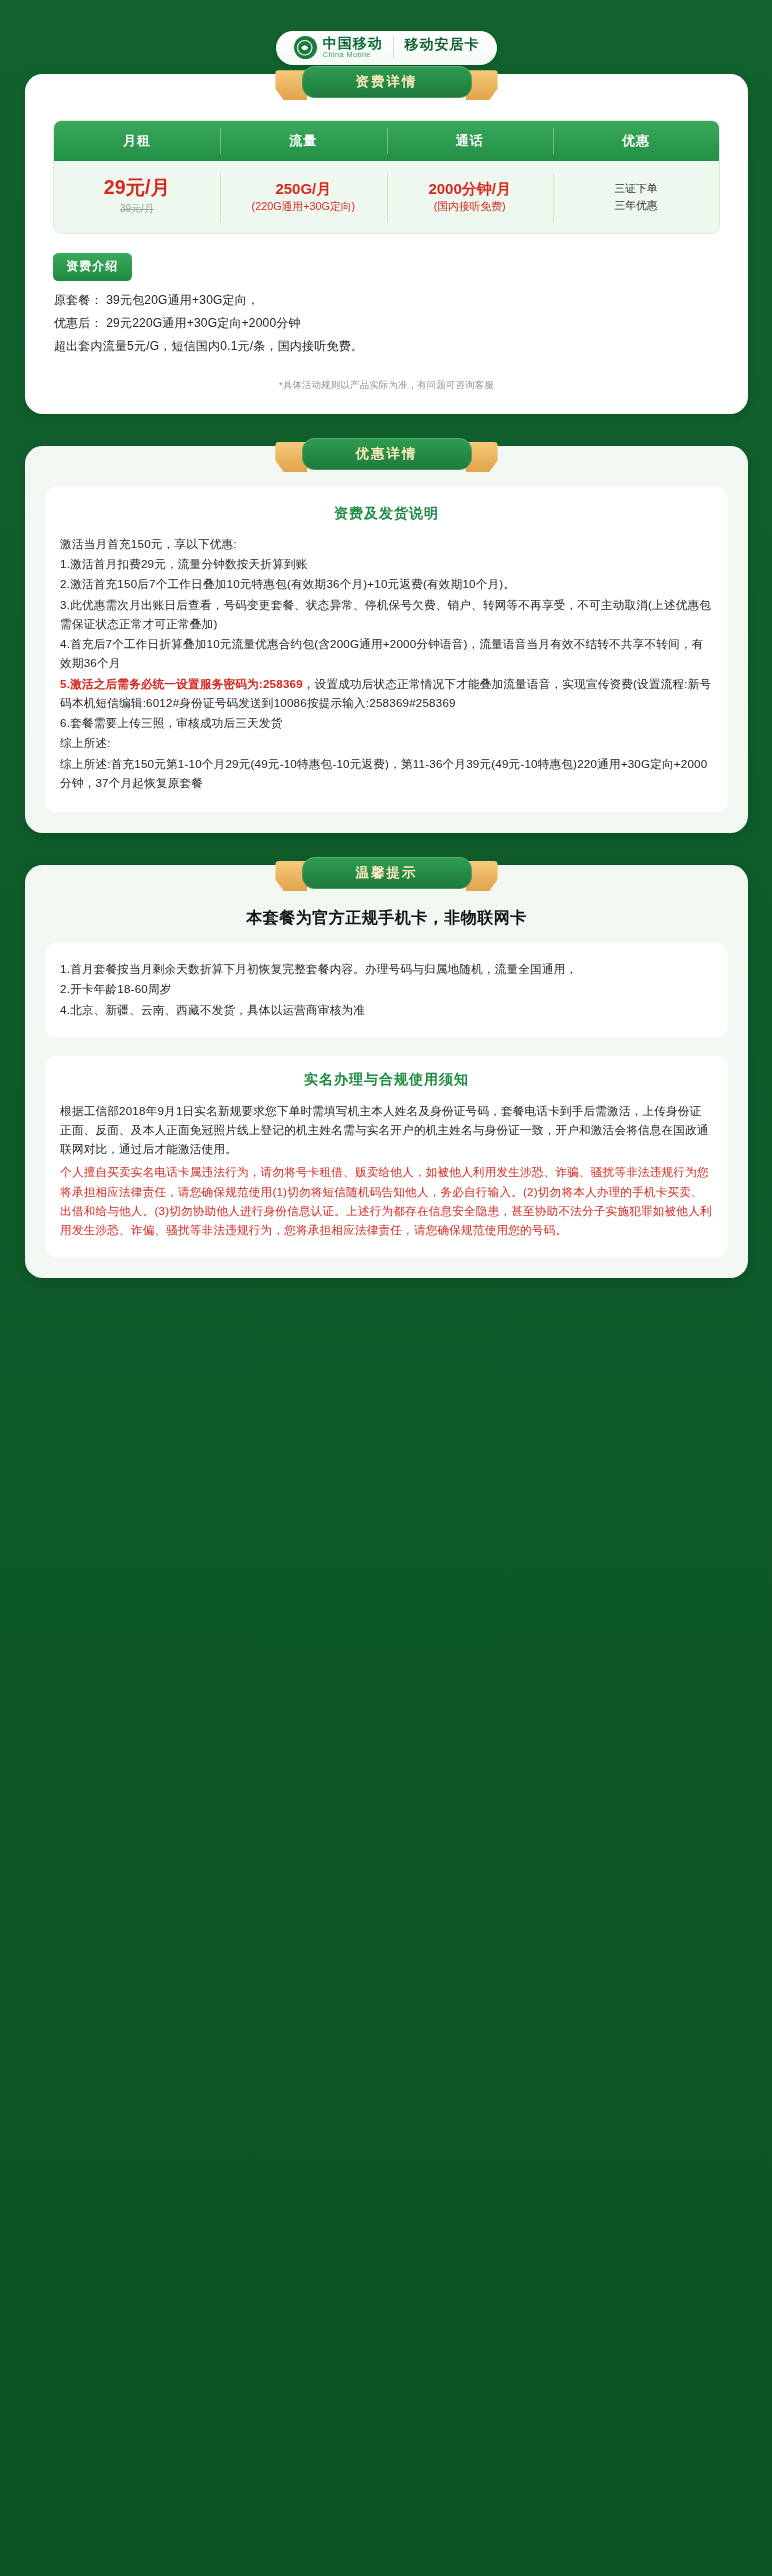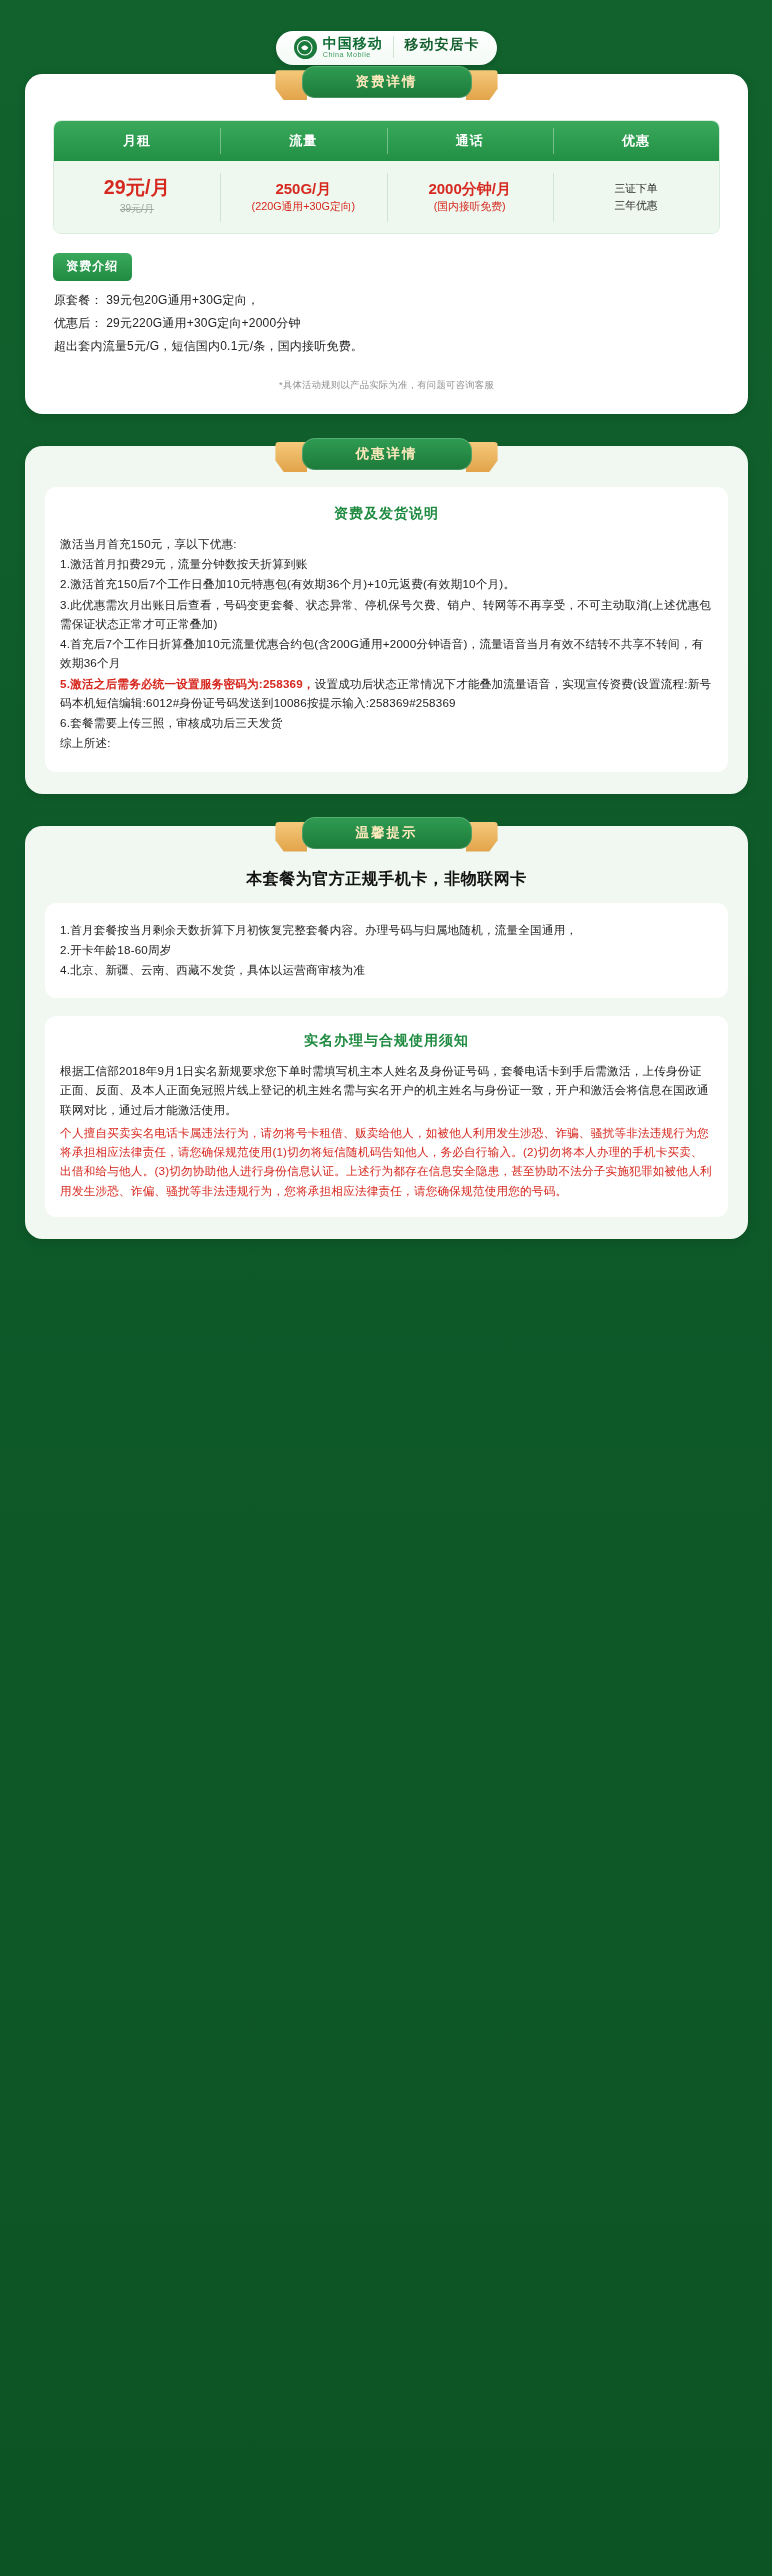--- a/index.html
+++ b/index.html
@@ -359,20 +359,21 @@
       <div class="inner-title">资费及发货说明</div>
       <div class="clause">
         <p>激活当月首充150元，享以下优惠:</p>
         <p>1.激活首月扣费29元，流量分钟数按天折算到账</p>
         <p>2.激活首充150后7个工作日叠加10元特惠包(有效期36个月)+10元返费(有效期10个月)。</p>
         <p>3.此优惠需次月出账日后查看，号码变更套餐、状态异常、停机保号欠费、销户、转网等不再享受，不可主动取消(上述优惠包需保证状态正常才可正常叠加)</p>
         <p>4.首充后7个工作日折算叠加10元流量优惠合约包(含200G通用+2000分钟语音)，流量语音当月有效不结转不共享不转间，有效期36个月</p>
         <p><span class="hl-red">5.</span><span class="hl-red">激活之后需务必统一设置服务密码为:258369，</span><span>设置成功后状态正常情况下才能叠加流量语音，实现宣传资费(设置流程:新号码本机短信编辑:6012#身份证号码发送到10086按提示输入:258369#258369</span></p>
         <p>6.套餐需要上传三照，审核成功后三天发货</p>
         <p>综上所述:</p>
+        <p>综上所述:首充150元第1-10个月29元(49元-10特惠包-10元返费)，第11-36个月39元(49元-10特惠包)220通用+30G定向+2000分钟，37个月起恢复原套餐</p>
       </div>
     </div>
   </div>
 
   <div class="card tinted">
     <div class="ribbon">
       <div class="tail-l"></div>
       <div class="tail-r"></div>
       <div class="plate">温馨提示</div>
     </div>

